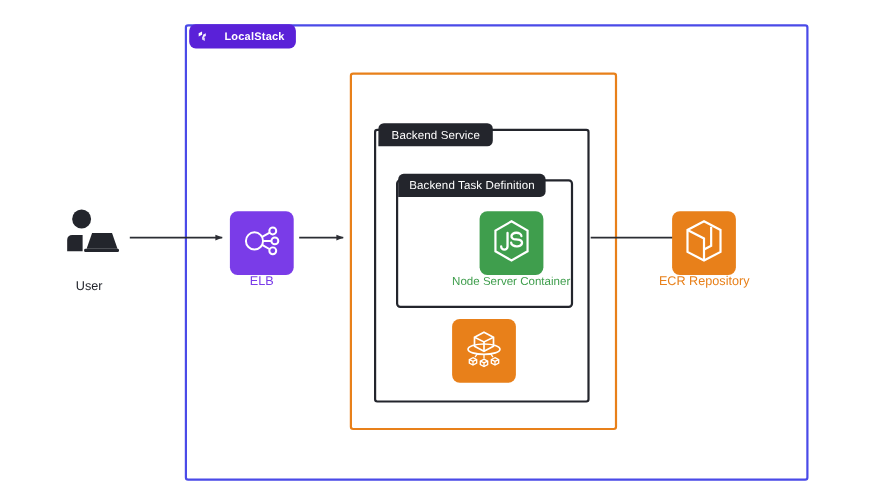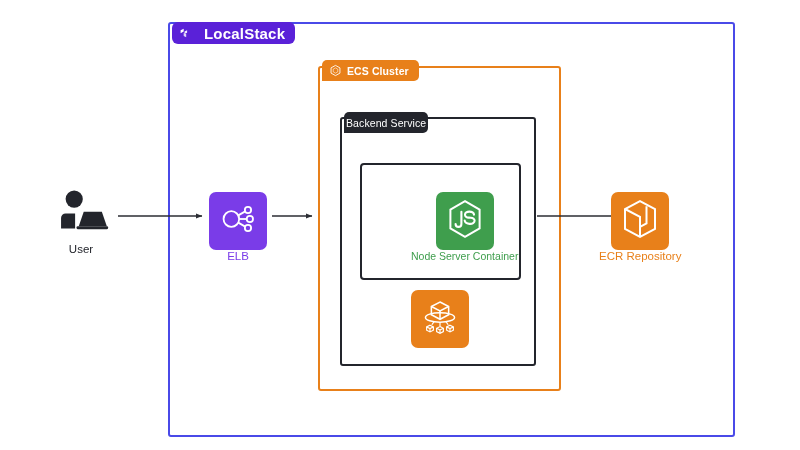--- a/index.html
+++ b/index.html
@@ -78,38 +78,38 @@
     letter-spacing: 0.1px;
     white-space: nowrap;
   }
   .badge-localstack {
     left: 172px;
     top: 22px;
     background: #5a21d8;
     height: 22px;
     border-radius: 6px;
     padding: 0 10px 0 7px;
-    font-size: 15px;
+    font-size: 10px;
     letter-spacing: 0.2px;
     gap: 13px;
   }
   .badge-ecs {
     left: 322px;
     top: 60px;
     background: #e8801a;
     border-radius: 5px 5px 5px 0;
     padding: 0 10px 0 7px;
     font-size: 10.5px;
   }
   .badge-service {
     left: 344px;
     top: 112px;
     background: #23252c;
     border-radius: 5px 5px 5px 0;
-    padding: 0 2px;
+    padding: 0 12px;
     font-size: 10.5px;
     font-weight: 500;
   }
   .badge-taskdef {
     left: 362px;
     top: 158px;
     background: #23252c;
     border-radius: 5px 5px 5px 0;
     padding: 0 10px;
     font-size: 10.5px;
@@ -133,21 +133,21 @@
     justify-content: center;
   }
   .node-caption {
     font-size: 11.5px;
     font-weight: 500;
     white-space: nowrap;
     text-align: center;
   }
 
   .node-user      { left: 52px;  top: 185px; }
-  .node-user .node-caption { color: #23252c; }
+  .node-user .node-caption { color: #23252c; margin-top: 12px; }
   .node-elb       { left: 209px; top: 192px; }
   .node-elb .node-tile { background: #7a3ce8; }
   .node-elb .node-caption { color: #7a3ce8; }
   .node-node      { left: 411px; top: 192px; justify-content: space-between; }
   .node-node .node-tile { background: #3f9e4d; }
   .node-node .node-caption { color: #3f9e4d; font-size: 10.5px; }
   .node-ecs-task  { left: 411px; top: 290px; }
   .node-ecs-task .node-tile { background: #e8801a; }
   .node-ecr       { left: 599px; top: 192px; }
   .node-ecr .node-tile { background: #e8801a; }
@@ -183,34 +183,28 @@
     <span>
       <svg width="12" height="12" viewBox="0 0 24 24">
         <path d="M3.2 6.6 L9.4 3.4 L9.4 9.2 L3.2 12.4 Z" fill="#ffffff"></path>
         <path d="M11.0 9.0 L16.2 6.4 L16.2 11.4 L11.0 14.0 Z" fill="#ffffff" opacity="0.92"></path>
         <path d="M9.4 12.0 L14.4 14.6 L14.4 20.4 L9.4 17.8 Z" fill="#ffffff" opacity="0.82"></path>
       </svg>
     </span>
     <span>LocalStack</span>
   </div>
 
-  <div class="badge badge-ecs">
-    <span>
-      <svg width="13" height="13" viewBox="0 0 24 24">
-        <path d="M12 2.6 L20.2 7.1 L20.2 16.9 L12 21.4 L3.8 16.9 L3.8 7.1 Z" fill="none" stroke="#ffffff" stroke-width="1.7" opacity="0.95"></path>
-        <path d="M12 7.2 L16.2 9.5 L16.2 14.5 L12 16.8 L7.8 14.5 L7.8 9.5 Z" fill="none" stroke="#ffffff" stroke-width="1.4" opacity="0.75"></path>
-      </svg>
-    </span>
-    <span>ECS Cluster</span>
-  </div>
 
   <div class="badge badge-service">
     <span>Backend Service</span>
   </div>
 
+  <div class="badge badge-taskdef">
+    <span>Backend Task Definition</span>
+  </div>
 
   <div class="node node-user">
     <span>
       <svg class="user-glyph" viewBox="0 0 64 64">
         <circle cx="24.5" cy="15.5" r="9.5" fill="#23252c"></circle>
         <path d="M10 48 L10 36.5 A5 5 0 0 1 15 31.5 L25.5 31.5 L25.5 48 Z" fill="#23252c"></path>
         <path d="M29.5 48 L29.5 44 L33.5 44 L33.5 48 Z" fill="#ffffff"></path>
         <path d="M35 29.5 L55 29.5 L60.5 45.5 L29.5 45.5 Z" fill="#23252c"></path>
         <rect x="27" y="45.5" width="35" height="3.2" rx="1.4" fill="#23252c"></rect>
       </svg>

